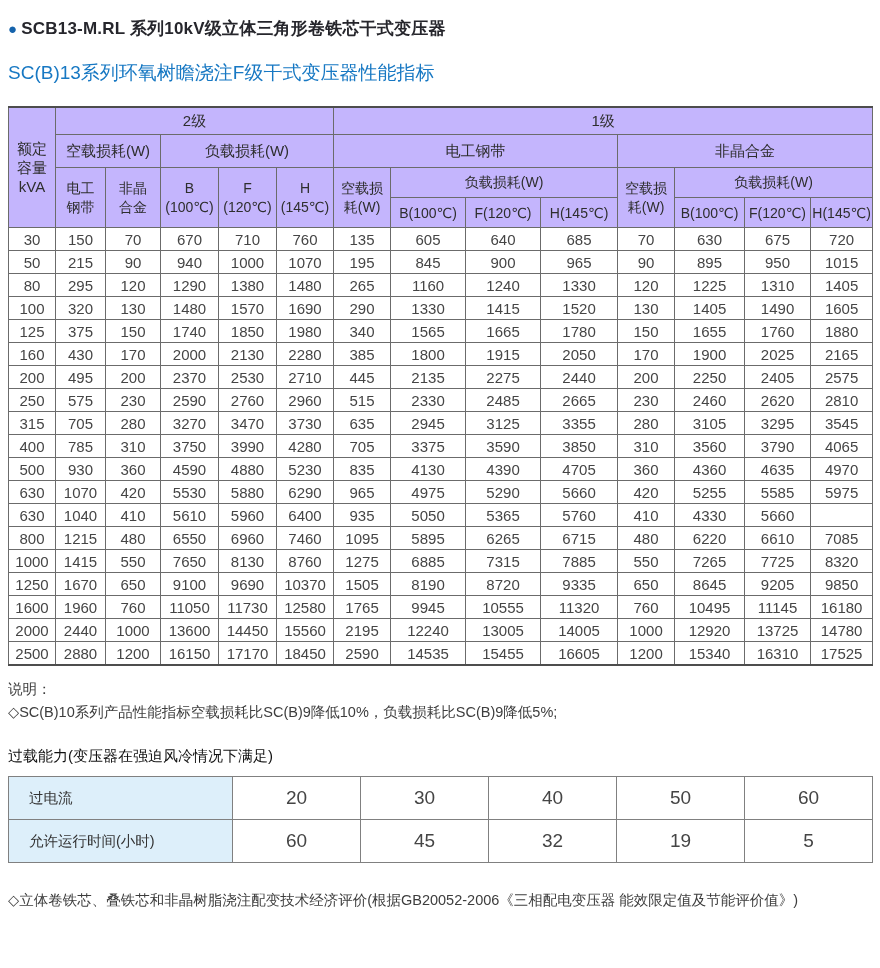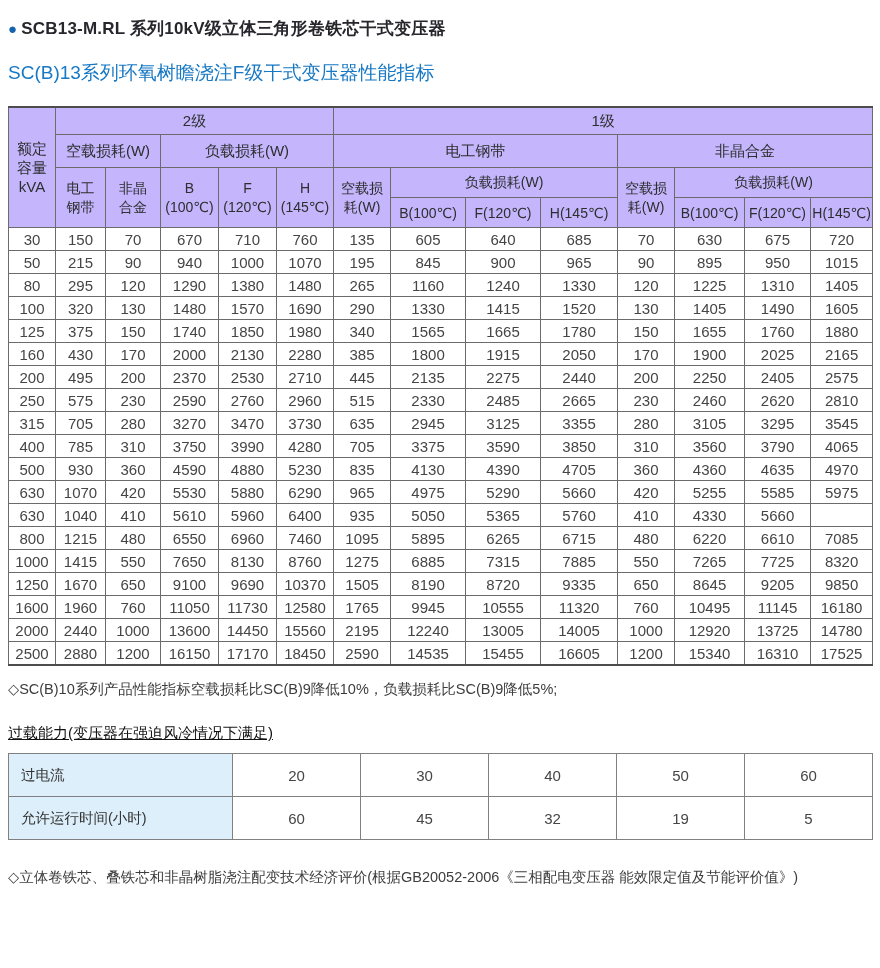--- a/index.html
+++ b/index.html
@@ -48,32 +48,32 @@
   table.main tbody td {
     height: 22px; font-size: 15px; color: #454545;
     background: #ffffff;
   }
 
   
   .notes { margin-top: 12px; font-size: 14.5px; color: #3d3d3d; }
   .notes div { height: 23px; line-height: 23px; }
 
   
-  .overload-title { margin-top: 22px; font-size: 15px; color: #111111; height: 20px; line-height: 20px; text-decoration: underline; }
+  .overload-title { margin-top: 22px; font-size: 15px; color: #111111; height: 20px; line-height: 20px; }
   table.overload {
     margin-top: 10px; border-collapse: collapse; table-layout: fixed;
     width: 864px; border: 1px solid #6f6f6f;
   }
   table.overload th, table.overload td { border: 1px solid #808080; }
   table.overload th {
     background: #ddeffa; color: #333333; font-weight: normal;
-    font-size: 14.5px; text-align: left; padding-left: 12px; height: 40px;
+    font-size: 14.5px; text-align: left; padding-left: 20px; height: 40px;
   }
   table.overload td {
-    text-align: center; font-size: 15px; color: #454545; background: #ffffff;
+    text-align: center; font-size: 19px; color: #454545; background: #ffffff;
   }
 
   
   .footer { margin-top: 26px; font-size: 14.5px; color: #3d3d3d; height: 22px; line-height: 22px; }
 </style>
 </head>
 <body>
 
 <div class="page">
 
@@ -444,20 +444,21 @@
           <td>16605</td>
           <td>1200</td>
           <td>15340</td>
           <td>16310</td>
           <td>17525</td>
         </tr>
       </tbody>
   </table>
 
   <div class="notes">
+    <div>说明：</div>
     <div>◇SC(B)10系列产品性能指标空载损耗比SC(B)9降低10%，负载损耗比SC(B)9降低5%;</div>
   </div>
 
   <div class="overload-title">过载能力(变压器在强迫风冷情况下满足)</div>
 
   <table class="overload">
     <colgroup>
       <col style="width:224px">
         <col style="width:128px">
         <col style="width:128px">

